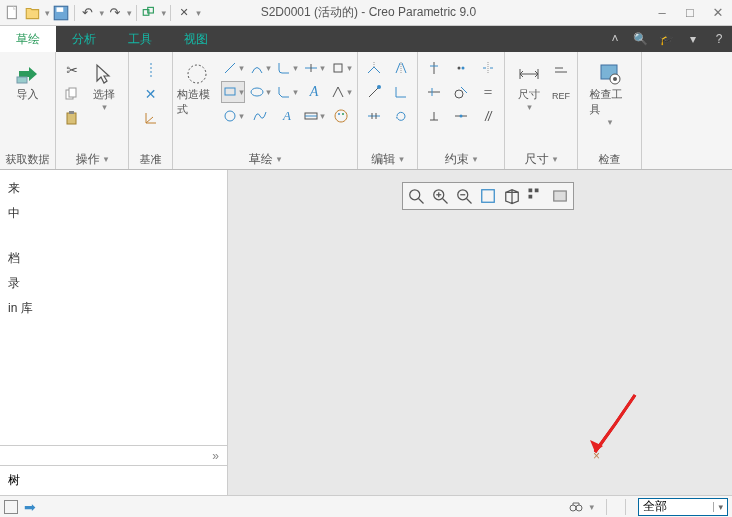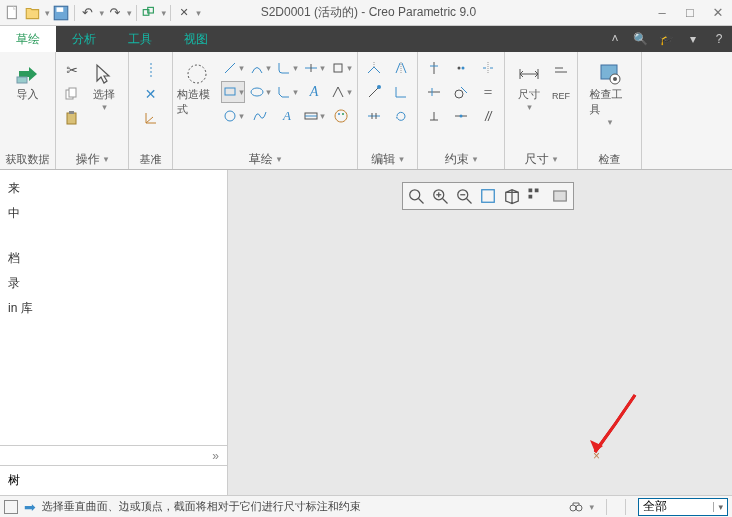--- a/index.html
+++ b/index.html
@@ -508,21 +508,20 @@
       <path d="M50 5 Q30 35 10 62" stroke="#e62020" stroke-width="3" fill="none" filter="url(#s)"></path>
       <path d="M10 62 L5 50 L18 56 Z" fill="#e62020"></path>
       <text x="8" y="70" font-size="8" fill="#c08050">×</text>
     </svg>
   </div>
 </div>
 
 <div class="statusbar">
   <div class="chk"></div>
   <span class="arrow">➡</span>
-  <span class="msg">选择垂直曲面、边或顶点，截面将相对于它们进行尺寸标注和约束</span>
   <div class="searchbox">
     <svg class="bino" viewBox="0 0 16 16">
         <circle cx="5" cy="9" r="3" fill="none" stroke="#666"></circle>
         <circle cx="11" cy="9" r="3" fill="none" stroke="#666"></circle>
         <path d="M5 6 L5 4 L11 4 L11 6" stroke="#666" fill="none"></path>
       </svg>
     <span class="drop">▾</span>
   </div>
   <span class="divider"></span>
   <span class="divider"></span>

